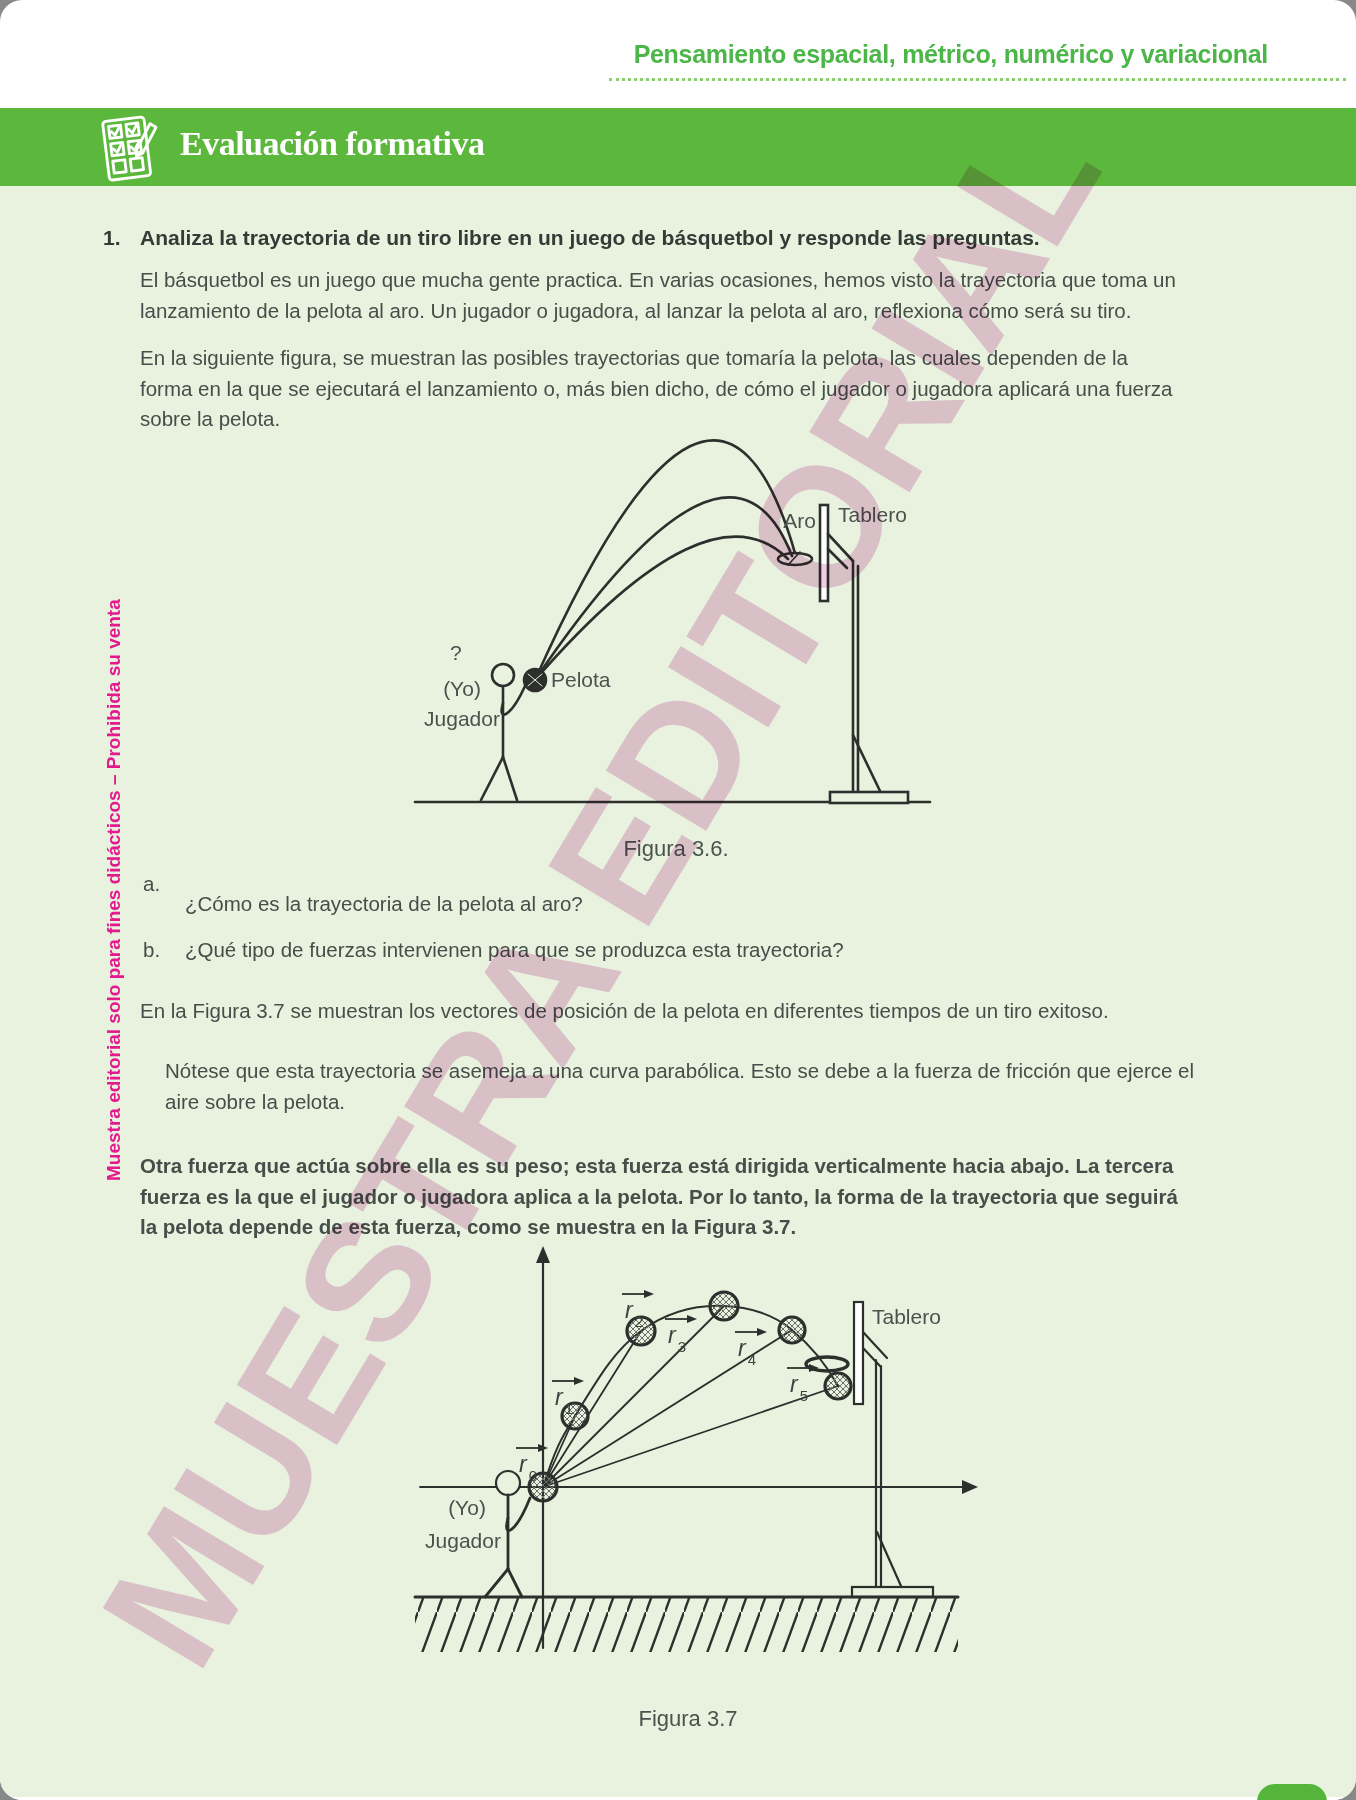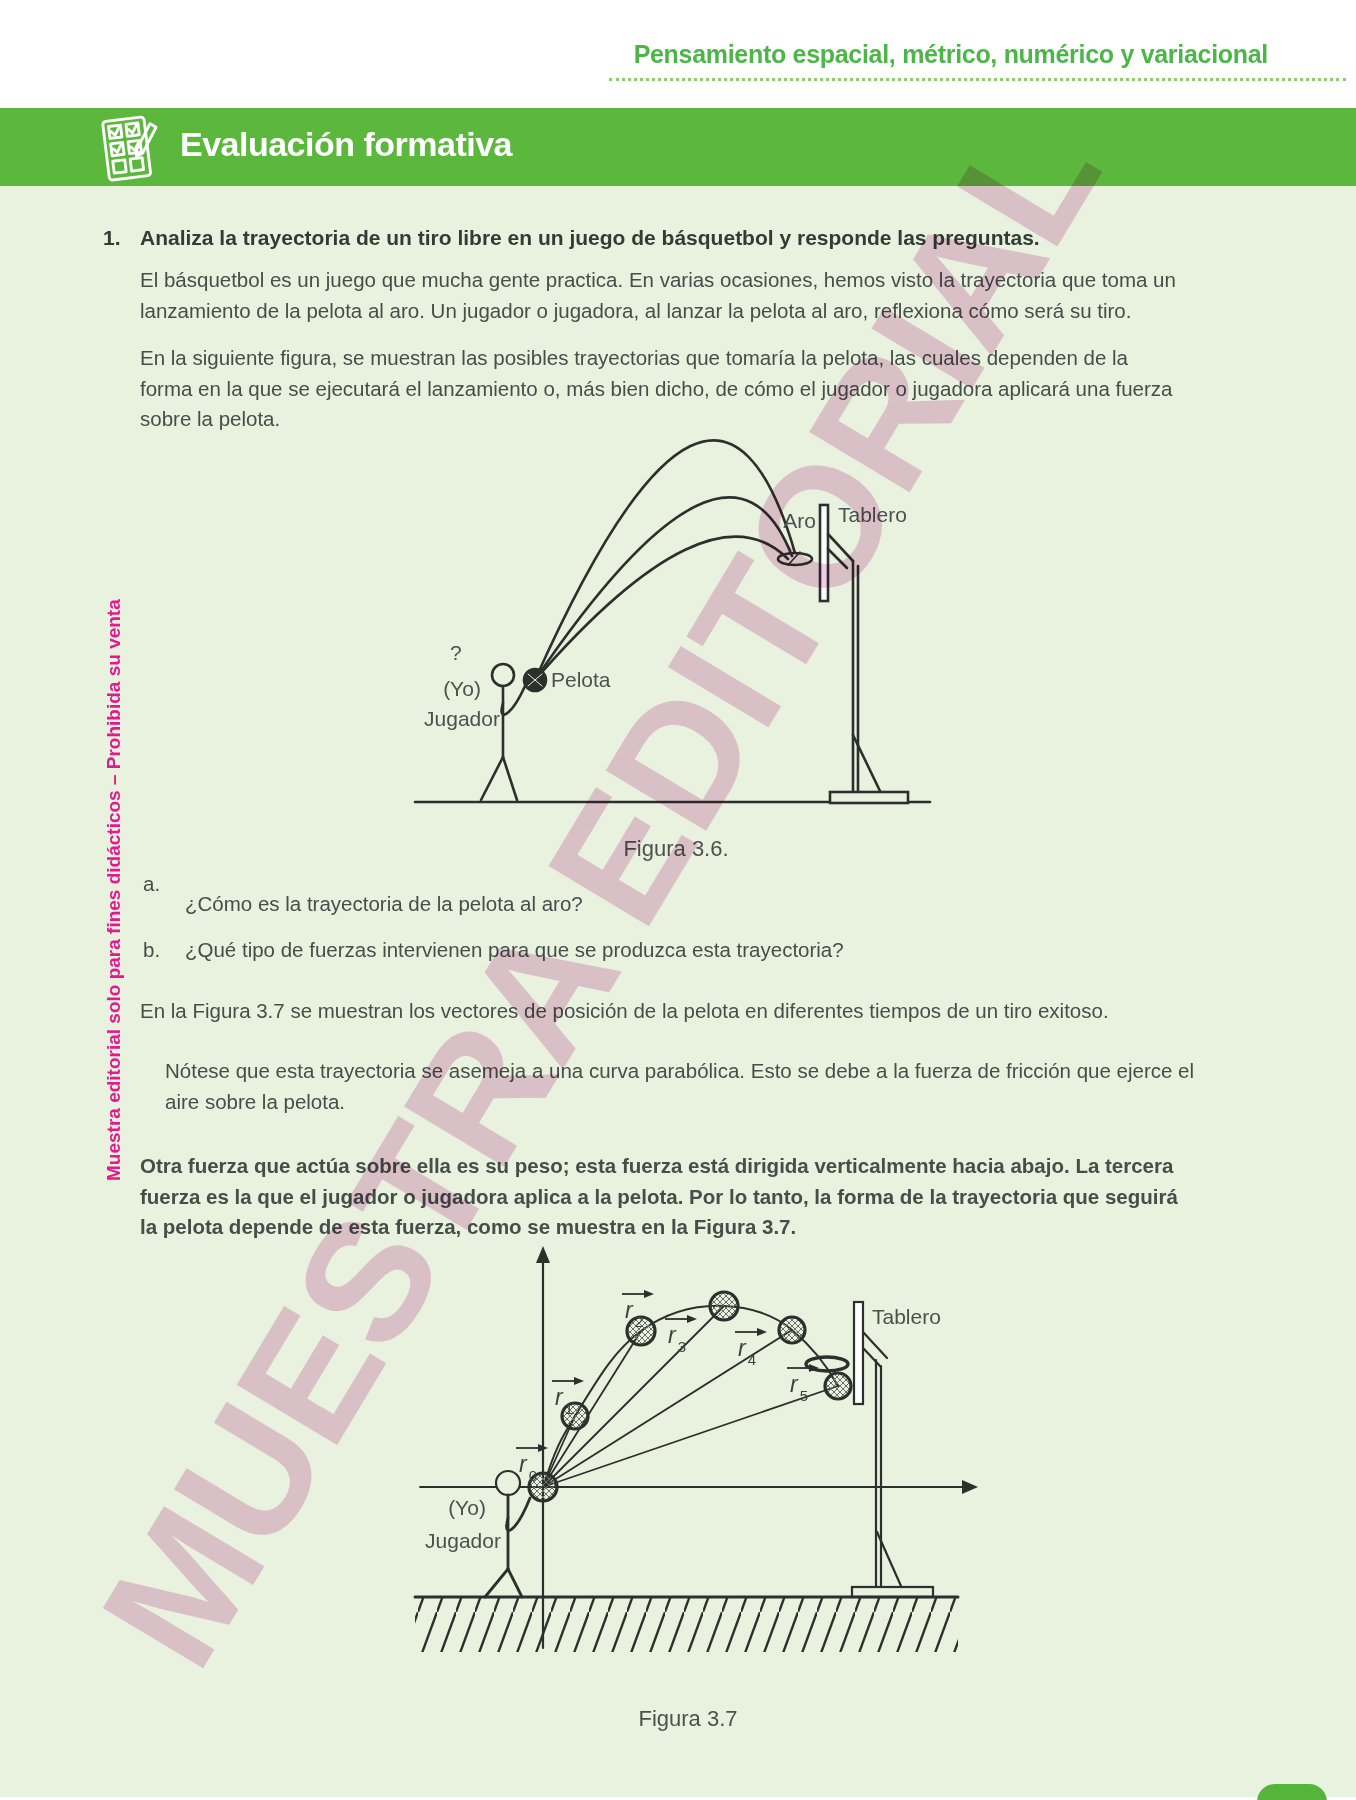--- a/index.html
+++ b/index.html
@@ -1,39 +1,39 @@
 <!DOCTYPE html>
 <html><head>
 <meta charset="utf-8">
 <style>
   html,body{margin:0;padding:0;background:#888;}
   .page{
     position:relative;width:1356px;height:1800px;margin:0 auto;
     background:#ffffff;overflow:hidden;
-    font-family:"Liberation Sans",sans-serif;color:#434b46;
+    font-family:"Liberation Sans",sans-serif;color:#434b46;border-radius:22px;
   }
   .bg-light{position:absolute;left:0;top:186px;width:1356px;height:1611px;background:#e8f2df;}
   .bottom-strip{position:absolute;left:0;bottom:0;width:1356px;height:3px;background:#ffffff;}
 
   
   .header-strip{
     position:absolute;left:609px;top:40px;width:737px;
     border-bottom:3px dotted #8ccf6f;padding-bottom:9px;
   }
   .header-strip .txt{
     text-align:right;padding-right:78px;
     font-weight:bold;font-size:25px;color:#4cb648;letter-spacing:-0.3px;
   }
 
   
   .banner{position:absolute;left:0;top:108px;width:1356px;height:78px;background:#5cb83c;}
   .banner .icon{position:absolute;left:96px;top:5px;}
   .banner .title{
     position:absolute;left:180px;top:17px;
-    font-weight:bold;font-size:34px;color:#ffffff;letter-spacing:-0.5px;
+    font-weight:bold;font-size:34px;color:#ffffff;letter-spacing:-0.5px;font-family:Liberation Serif, serif;
   }
 
   
   .num{position:absolute;left:103px;font-weight:bold;font-size:21px;color:#333b36;}
   .prompt{position:absolute;left:140px;width:1040px;font-weight:bold;font-size:21px;color:#333b36;}
   .para{position:absolute;left:140px;width:1040px;font-size:20.5px;line-height:30.5px;color:#454e49;}
   .qlabel{position:absolute;left:143px;font-size:20.5px;color:#454e49;}
   .qtext{position:absolute;left:185px;width:990px;font-size:20.5px;color:#454e49;}
 
   svg text{font-family:"Liberation Sans",sans-serif;}

